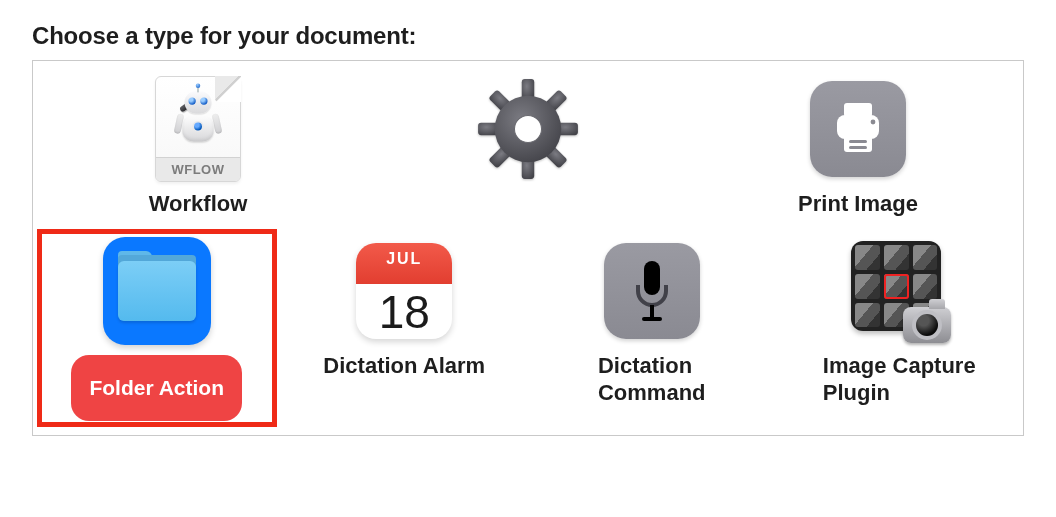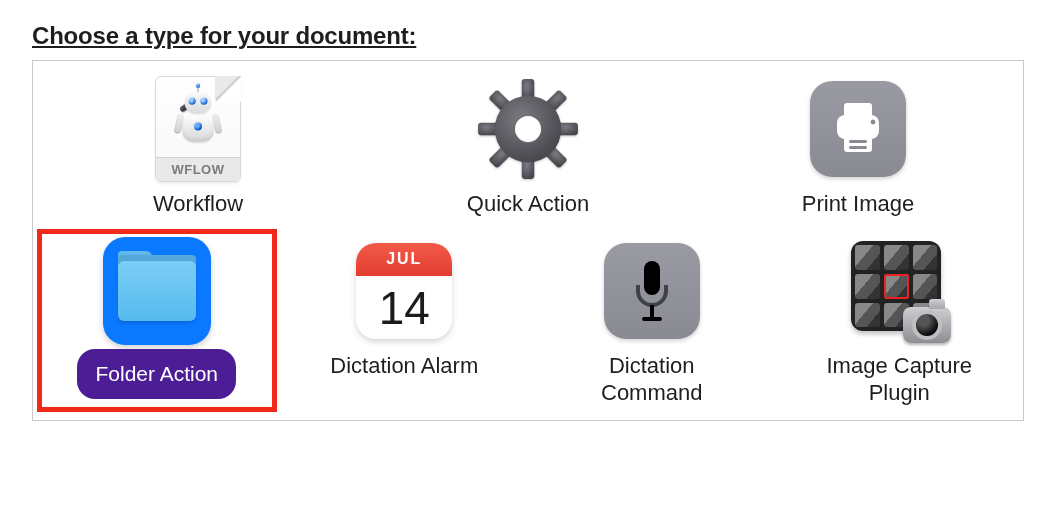--- a/index.html
+++ b/index.html
@@ -9,21 +9,20 @@
     font-family: -apple-system, "Helvetica Neue", Arial, sans-serif;
     background: #ffffff;
     color: #1e1e1e;
     width: 1056px;
   }
   .title {
     font-size: 24px;
     font-weight: 700;
     margin: 22px 0 10px 32px;
     letter-spacing: -.2px;
-    text-decoration: underline;
   }
   .panel {
     margin: 0 32px 20px 32px;
     border: 1px solid #c9c9c9;
     padding: 12px 0 14px 0;
   }
   .row {
     display: flex;
     justify-content: space-around;
   }
@@ -37,32 +36,32 @@
   }
   .icon-wrap {
     width: 112px;
     height: 112px;
     display: flex;
     align-items: center;
     justify-content: center;
   }
   .label {
     font-size: 22px;
-    text-align: center;
     line-height: 1.2;
     margin-top: 6px;
     white-space: pre-line;
+    font-weight: bold;
   }
   .label.pill {
-    background: #4c1d95;
+    background: #ef4444;
     color: #fff;
-    padding: 12px 18px;
+    padding: 20px 18px;
     border-radius: 18px;
     font-size: 21px;
-    margin-top: 2px;
+    margin-top: 8px;
   }
   .highlight-frame {
     position: absolute;
     top: -6px;
     left: 4px;
     right: 4px;
     bottom: -6px;
     border: 5px solid #ef2a17;
     pointer-events: none;
   }
@@ -217,21 +216,21 @@
 
   
   .cal-tile {
     width: 96px; height: 96px; border-radius: 20px;
     background: #fff;
     overflow: hidden;
     box-shadow: 0 3px 6px rgba(0,0,0,.16);
     display:flex; flex-direction:column;
   }
   .cal-top {
-    height: 33px;
+    height: 41px;
     background: linear-gradient(#f25a4a,#e23e30);
     color: #fff;
     font: 700 16px/32px Arial;
     text-align: center;
     letter-spacing: 2px;
   }
   .cal-day {
     flex:1;
     display:flex;align-items:center;justify-content:center;
     font: 300 46px/1 -apple-system,Arial;
@@ -349,21 +348,20 @@
                   <rect x="28" y="-6" width="20" height="12" rx="3"></rect>
                 </g>
               </g>
               <circle r="32"></circle>
             </g>
           </g>
           <circle cx="50" cy="50" r="13" fill="#fff"></circle>
           <circle cx="50" cy="50" r="13" fill="none" stroke="#6a6a70" stroke-width="1"></circle>
         </svg>
       </div>
-      <div class="label">Quick Action</div>
     </div>
 
     <div class="cell">
       <div class="icon-wrap">
         <div class="print-tile">
           <svg width="60" height="58" viewBox="0 0 60 58">
             <rect x="9" y="15" width="42" height="24" rx="8" fill="#fff"></rect>
             <rect x="16" y="3" width="28" height="14" rx="3" fill="#fff"></rect>
             <rect x="16" y="34" width="28" height="18" rx="3" fill="#fff"></rect>
             <rect x="21" y="40" width="18" height="3" rx="1.5" fill="#8a8a92"></rect>
@@ -390,21 +388,21 @@
           </div>
         </div>
       </div>
       <div class="label pill">Folder Action</div>
     </div>
 
     <div class="cell">
       <div class="icon-wrap">
         <div class="cal-tile">
           <div class="cal-top">JUL</div>
-          <div class="cal-day">14</div>
+          <div class="cal-day">18</div>
         </div>
       </div>
       <div class="label">Dictation Alarm</div>
     </div>
 
     <div class="cell">
       <div class="icon-wrap">
         <div class="dict-tile">
           <svg class="mic-svg" width="44" height="64" viewBox="0 0 44 64">
             <rect x="14" y="2" width="16" height="34" rx="8"></rect>

